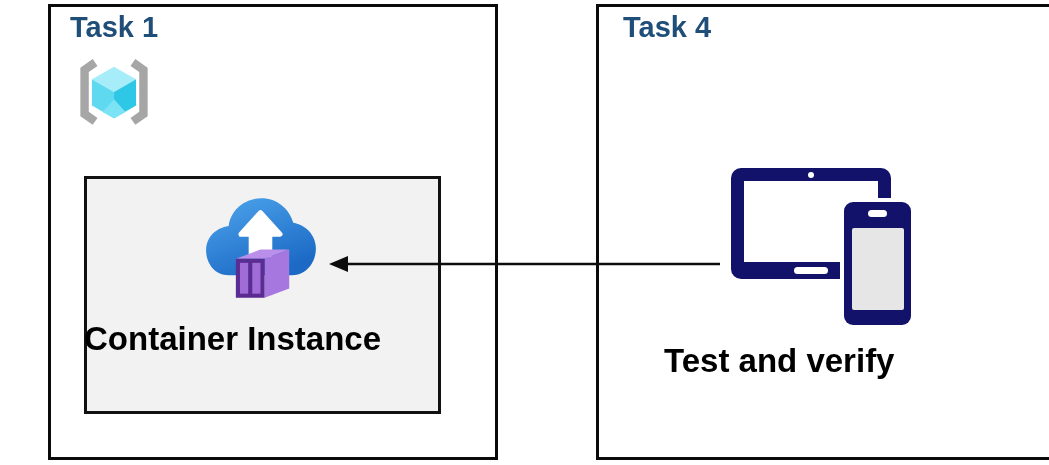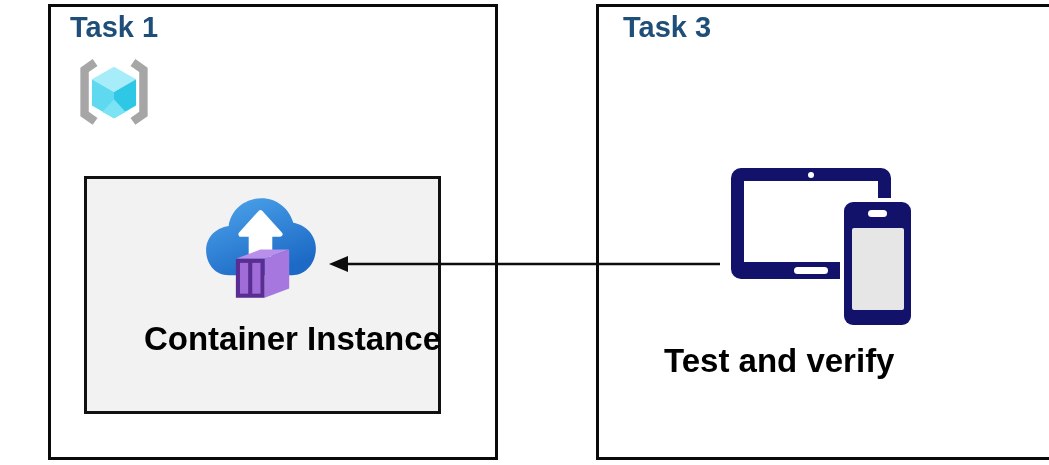--- a/index.html
+++ b/index.html
@@ -23,21 +23,21 @@
   #rg-name{
     position:absolute;left:128px;top:77px;font-size:34px;font-weight:bold;
     color:#000000;white-space:nowrap;
   }
   #ci-box{
     position:absolute;box-sizing:border-box;left:40px;top:176px;width:357px;height:238px;
     background:#F2F2F2;border:3px solid #111111;
   }
   #aci-icon{position:absolute;left:158px;top:189px;width:118px;height:118px;}
   #ci-label{
-    position:absolute;left:40px;top:320px;width:357px;text-align:right;
+    position:absolute;left:40px;top:320px;width:357px;text-align:left;
     font-size:33px;font-weight:bold;color:#000000;white-space:nowrap;
   }
   
   #tablet{
     position:absolute;left:687px;top:168px;width:160px;height:111px;
     background:#12126B;border-radius:10px;
   }
   #tablet-screen{
     position:absolute;left:13px;right:13px;top:13px;bottom:17px;background:#ffffff;
   }
@@ -97,21 +97,21 @@
     <path d="M57,23 L76,44 L66,44 L66,64 L48,64 L48,44 L38,44 Z" fill="#ffffff" stroke="#ffffff" stroke-width="5" stroke-linejoin="round"></path>
     <polygon points="33,68 57,59 85,59 61,68" fill="#B98FE9"></polygon>
     <polygon points="61,68 85,59 85,97 61,106" fill="#A577DF"></polygon>
     <rect x="33" y="68" width="28" height="38" fill="#5A2D92"></rect>
     <rect x="37" y="72" width="8" height="30" fill="#A06CD8"></rect>
     <rect x="49" y="72" width="8" height="30" fill="#A06CD8"></rect>
   </svg>
   <div id="ci-label">Container Instance</div>
 
   <div id="task2-box" class="task-box"></div>
-  <div id="task2-title" class="task-title">Task 3</div>
+  <div id="task2-title" class="task-title">Task 4</div>
 
   <div id="tablet">
     <div id="tablet-screen"></div>
     <div id="tablet-camera"></div>
     <div id="tablet-home"></div>
   </div>
   <div id="phone">
     <div id="phone-screen"></div>
     <div id="phone-speaker"></div>
   </div>

